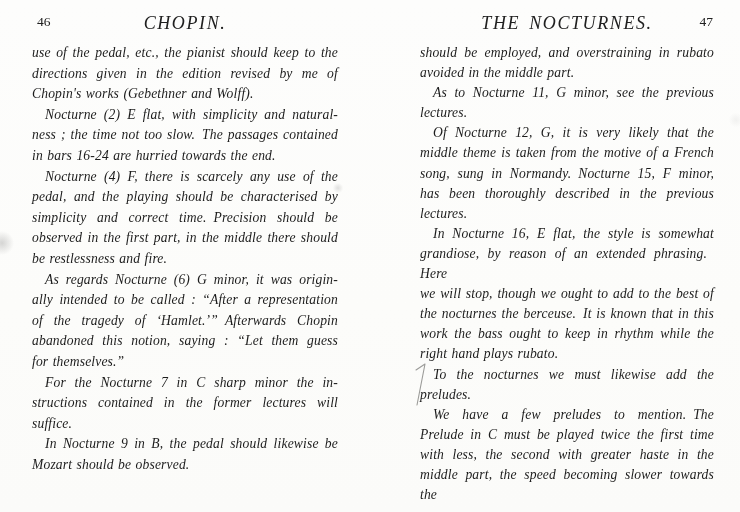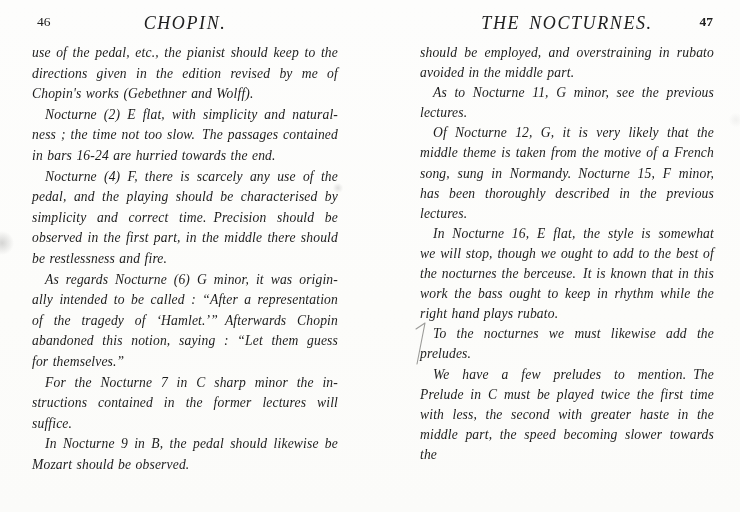--- a/index.html
+++ b/index.html
@@ -17,21 +17,21 @@
   .page-left  { left:32px;  width:306px; }
   .page-right { left:420px; width:294px; }
 
   .header-row { position:absolute; top:13px; left:0; right:0; height:20px; }
   .header-title {
     text-align:center; font-size:18px; letter-spacing:1.6px;
     word-spacing:3px; color:#202020;font-style:italic;
   }
   .pagenum { position:absolute; top:1px; font-size:13.5px; color:#202020; }
   .pagenum-left  { left:5px; }
-  .pagenum-right { right:1px;font-weight:bold; }
+  .pagenum-right { right:1px; }
 
   .page-body { position:absolute; top:43px; left:0; right:0; font-size:13.6px; letter-spacing:.15px; }
   .page-left  .page-body { line-height:20.6px; }
   .page-right .page-body { line-height:20.1px; }
 
   .para { position:relative; margin:0; }
   .line { text-align:justify; text-align-last:justify; word-spacing:.06em;font-style:italic; }
   .line.para-end { text-align-last:left; }
   .line.indent { text-indent:13px; }
 
@@ -101,20 +101,21 @@
         </div>
         <div class="para">
           <div class="line indent">Of Nocturne 12, G, it is very likely that the</div>
           <div class="line">middle theme is taken from the motive of a French</div>
           <div class="line">song, sung in Normandy. Nocturne 15, F minor,</div>
           <div class="line">has been thoroughly described in the previous</div>
           <div class="line para-end">lectures.</div>
         </div>
         <div class="para">
           <div class="line indent">In Nocturne 16, E flat, the style is somewhat</div>
+          <div class="line">grandiose, by reason of an extended phrasing. Here</div>
           <div class="line">we will stop, though we ought to add to the best of</div>
           <div class="line">the nocturnes the berceuse. It is known that in this</div>
           <div class="line">work the bass ought to keep in rhythm while the</div>
           <div class="line para-end">right hand plays rubato.</div>
         </div>
         <div class="para">
           <svg class="pencil-mark" viewBox="0 0 14 46">
             <path d="M12 2 L3 8 M12 2 L4 43"></path>
           </svg>
           <div class="line indent">To the nocturnes we must likewise add the</div>

